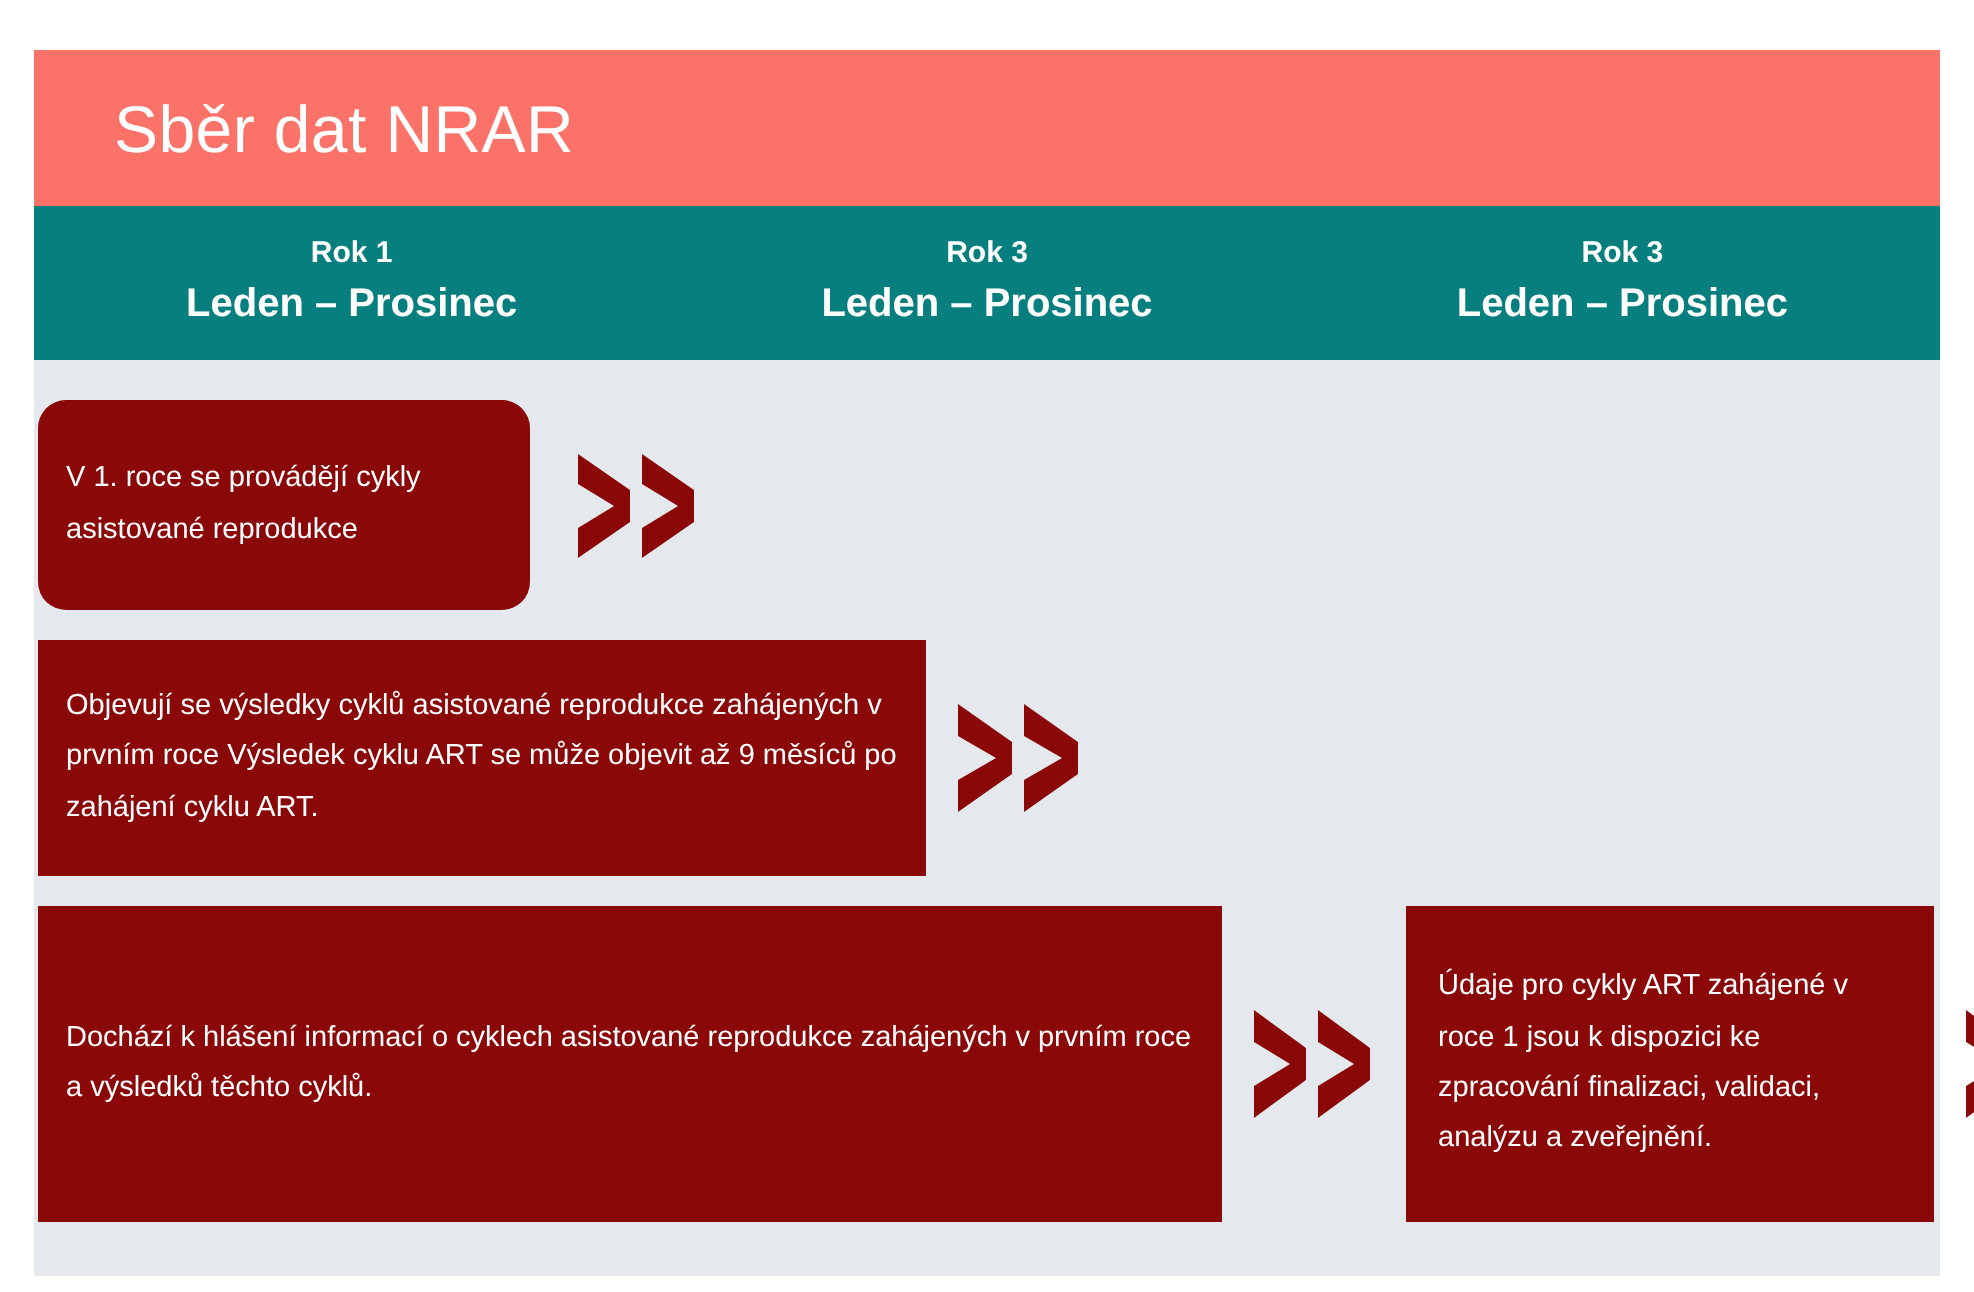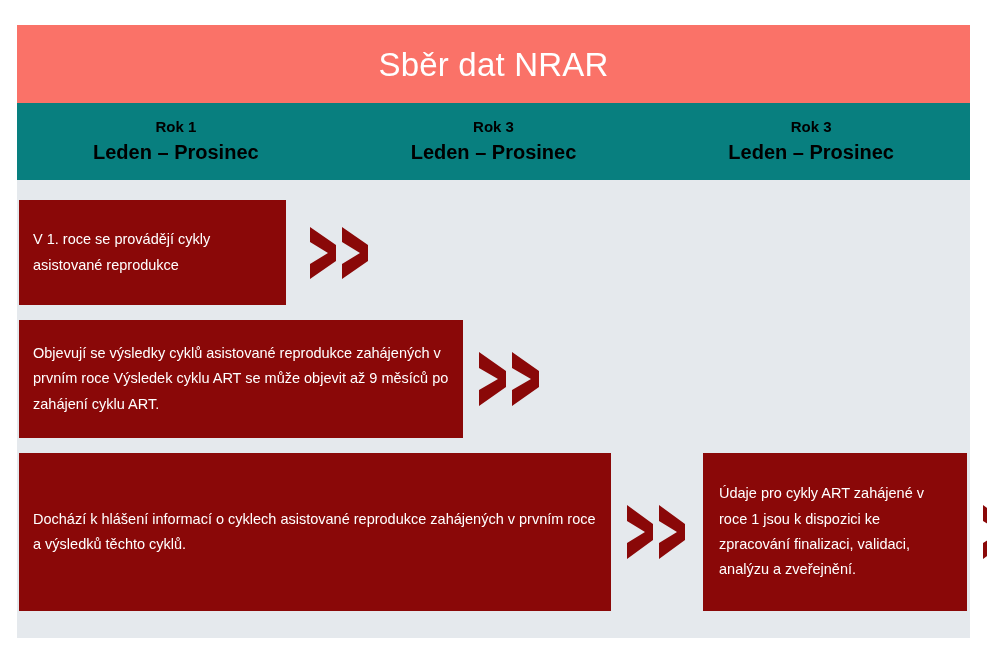--- a/index.html
+++ b/index.html
@@ -23,41 +23,41 @@
     background: #e5e9ed;
     box-sizing: border-box;
   }
 
   
   .title-banner {
     height: 78px;
     background: #fa7268;
     display: flex;
     align-items: center;
-    justify-content: center;
+    padding-left: 40px;
   }
   .title-text {
     color: #ffffff;
     font-size: 33px;
     font-weight: 400;
     letter-spacing: 0.2px;
     line-height: 1;
   }
 
   
   .year-header {
     height: 77px;
     background: #087f7f;
     display: flex;
     align-items: center;
   }
   .year-col {
     flex: 1 1 0;
     text-align: center;
-    color: #000000;
+    color: #ffffff;
     line-height: 1.45;
   }
   .year-title {
     font-size: 15px;
     font-weight: bold;
     display: block;
   }
   .year-range {
     font-size: 20px;
     font-weight: bold;
@@ -90,21 +90,21 @@
     align-items: center;
     padding: 0 14px;
     height: 100%;
   }
   .card-text {
     font-size: 14.5px;
     line-height: 1.75;
     font-weight: 400;
   }
 
-  .card-1 { width: 267px; }
+  .card-1 { width: 246px; border-radius: 14px; }
   .card-2 { width: 444px; }
   .card-3 { width: 592px; }
   .card-4 { width: 264px; padding: 16px 16px; }
 
   
   .chevrons {
     display: flex;
     align-items: center;
     flex: 0 0 auto;
   }

